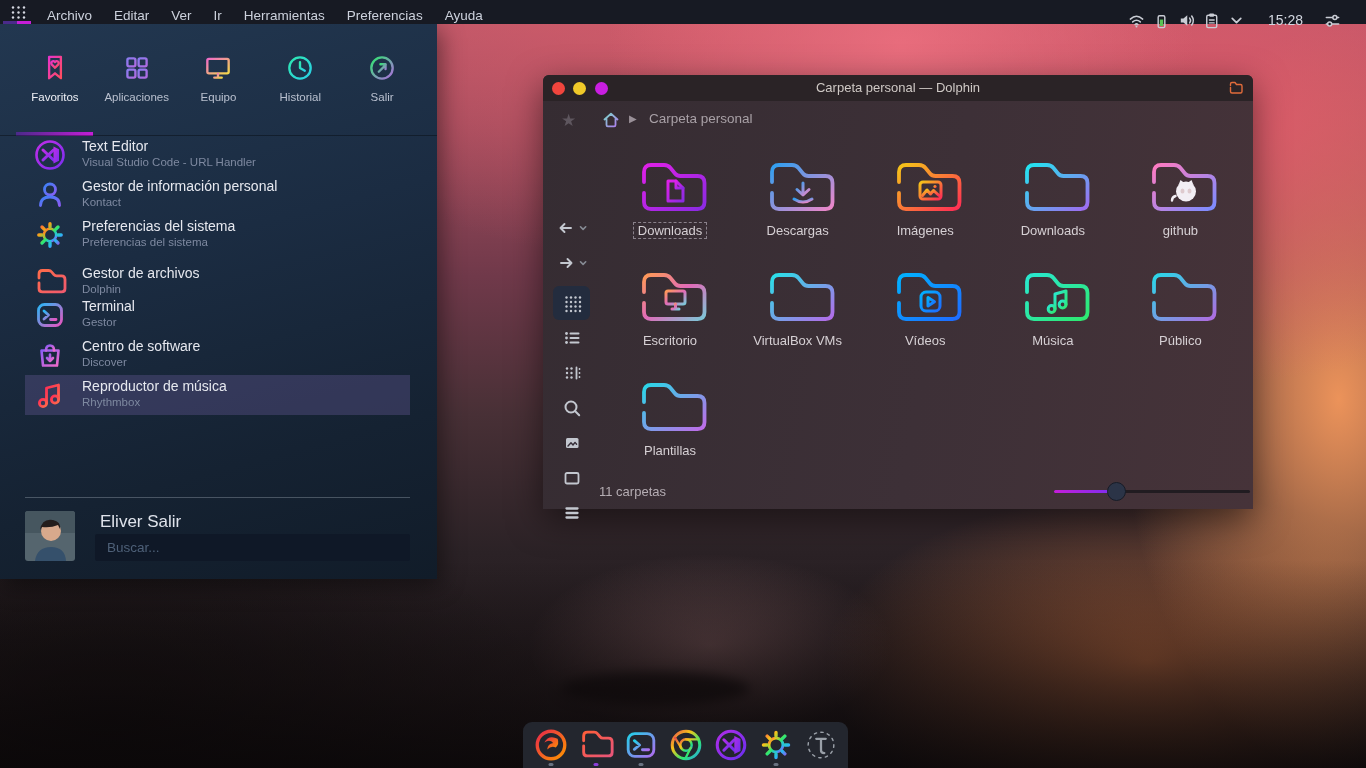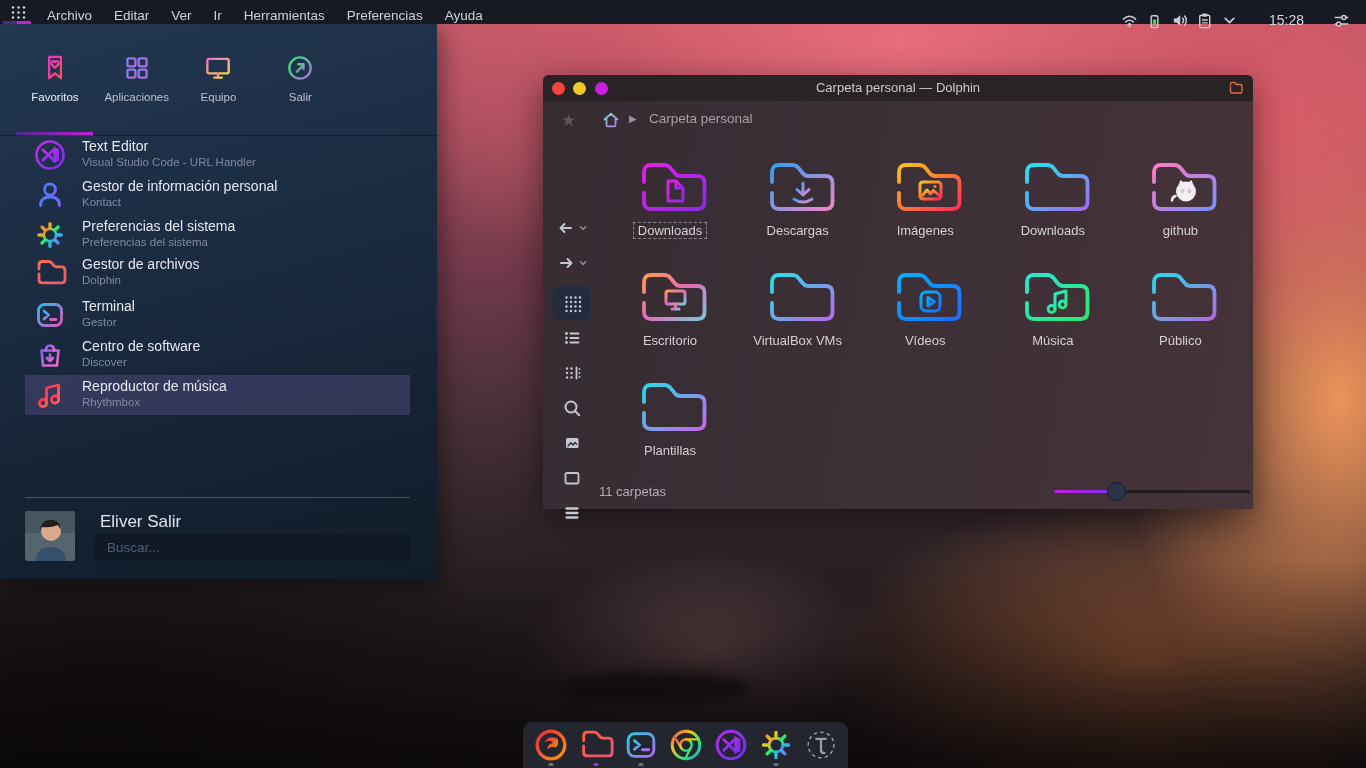--- a/index.html
+++ b/index.html
@@ -25,21 +25,21 @@
   .wp-shade { position:absolute; left:0; top:560px; width:1366px; height:208px;
     background:linear-gradient(180deg, rgba(20,14,15,0) 0%, rgba(16,11,12,.55) 60%, rgba(10,7,8,.8) 100%); }
 
   
   .topbar { position:absolute; left:0; top:0; width:1366px; height:24px; background:var(--topbar-bg);
     display:flex; align-items:center; z-index:40; color:#ccd1dc; font-size:13.5px; }
   .tb-launcher { position:relative; width:36px; height:24px; display:flex; align-items:center; justify-content:center; }
   .tb-underline { position:absolute; left:3px; bottom:0; width:28px; height:3px;
     background:linear-gradient(90deg, var(--accent-purple) 0 50%, var(--accent-magenta) 50% 100%); }
   .menu-item { padding:0 11px; height:16px; line-height:24px; cursor:default; }
-  .tray { position:absolute; right:0; top:0; height:40px; display:flex; align-items:center; gap:21px; padding-right:15px; }
+  .tray { position:absolute; right:0; top:0; height:40px; display:flex; align-items:center; gap:13px; padding-right:24px; }
   .tray .ticon { width:20px; height:20px; display:flex; align-items:center; justify-content:center; }
   .tray-clock { font-size:14px; color:#d3d7e0; margin:0 6px 0 8px; }
 
   
   .launcher { position:absolute; left:0; top:24px; width:437px; height:555px; z-index:30;
     background:linear-gradient(165deg, #223750 0%, #1b2c42 40%, #152232 75%, #111c29 100%);
     box-shadow:4px 6px 22px rgba(0,0,0,.45); }
   .tabs { position:absolute; left:14px; top:16px; width:409px; height:96px; display:flex; }
   .tabs::after { content:""; position:absolute; left:-14px; right:-14px; bottom:0; height:1px; background:rgba(0,0,0,.35); }
   .tab { width:81.8px; display:flex; flex-direction:column; align-items:center; padding-top:12px; position:relative; cursor:default; }
@@ -276,20 +276,35 @@
             <g fill="none" stroke="url(#g8)" stroke-width="2.2" stroke-linecap="round" stroke-linejoin="round">
               <rect x="5" y="6.5" width="20" height="13.5" rx="1.5"></rect>
               <path d="M11.5 24h7M15 20.5V24"></path>
             </g>
           </svg>
           <span class="tab-label">Equipo</span>
         </div>
         <div class="tab">
           <svg width="32" height="32" viewBox="0 0 30 30">
             <defs>
+              <linearGradient id="g9" x1="0%" y1="0%" x2="100%" y2="100%">
+                <stop offset="0%" stop-color="#2ee8b0"></stop>
+                <stop offset="100%" stop-color="#29d0e8"></stop>
+              </linearGradient>
+            </defs>
+            <g fill="none" stroke="url(#g9)" stroke-width="2.2" stroke-linecap="round" stroke-linejoin="round">
+              <circle cx="15" cy="15" r="10"></circle>
+              <path d="M15 9.5V15l4.5 2.5"></path>
+            </g>
+          </svg>
+          <span class="tab-label">Historial</span>
+        </div>
+        <div class="tab">
+          <svg width="32" height="32" viewBox="0 0 30 30">
+            <defs>
               <linearGradient id="g10" x1="0%" y1="0%" x2="100%" y2="100%">
                 <stop offset="0%" stop-color="#2ee86f"></stop>
                 <stop offset="100%" stop-color="#b06be0"></stop>
               </linearGradient>
             </defs>
             <g fill="none" stroke="url(#g10)" stroke-width="2.2" stroke-linecap="round" stroke-linejoin="round">
               <circle cx="15" cy="15" r="10"></circle>
               <path d="M12 18.5l6.5-6.5M13.5 11.5h4.8V16"></path>
             </g>
           </svg>
@@ -342,21 +357,21 @@
                 </linearGradient>
               </defs>
               <g fill="none" stroke="url(#g13)" stroke-width="2.6" stroke-linecap="round" stroke-linejoin="round">
                 <circle cx="17" cy="17" r="6.2"></circle>
                 <path d="M17 5.8v3.4M25 9l-2.4 2.4M28.2 17h-3.4M25 25l-2.4-2.4M17 28.2v-3.4M9 25l2.4-2.4M5.8 17h3.4M9 9l2.4 2.4" stroke-width="3.4"></path>
               </g>
             </svg></span>
     <span class="app-title">Preferencias del sistema</span>
     <span class="app-sub">Preferencias del sistema</span>
         </div>
-        <div class="app-row" style="top: 120px;">
+        <div class="app-row" style="top: 129px;">
           <span class="app-ico"><svg width="34" height="34" viewBox="0 0 34 34">
               <defs>
                 <linearGradient id="g14" x1="0%" y1="0%" x2="100%" y2="100%">
                   <stop offset="0%" stop-color="#ff6b4a"></stop>
                   <stop offset="100%" stop-color="#f05a6e"></stop>
                 </linearGradient>
               </defs>
               <g fill="none" stroke="url(#g14)" stroke-width="2.8" stroke-linecap="round" stroke-linejoin="round">
                 <path d="M6 13V9q0-3.5 3.5-3.5h6q2 0 3.2 1.5l2.2 2.7q1 1.2 2.7 1.2h4.9q3.5 0 3.5 3.5v9q0 3.5-3.5 3.5h-19q-3.5 0-3.5-3.5V18"></path>
               </g>

